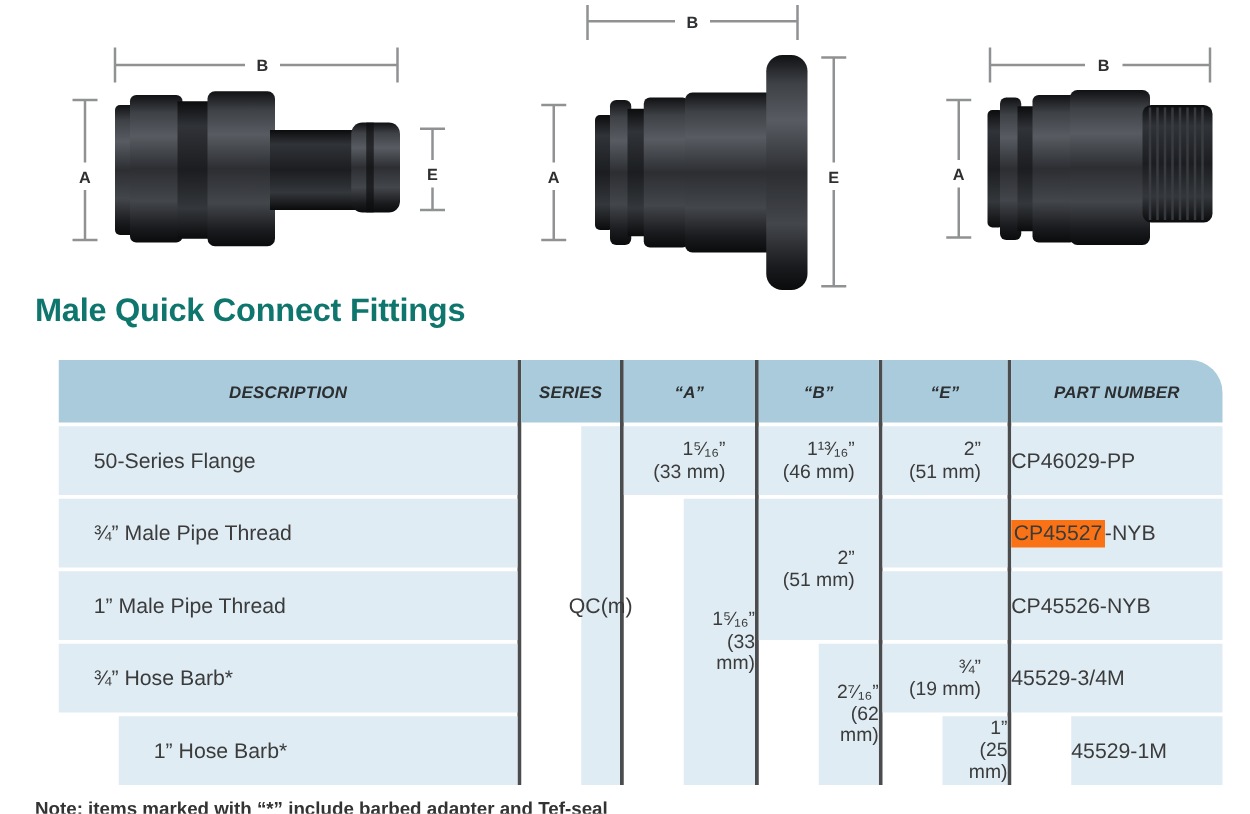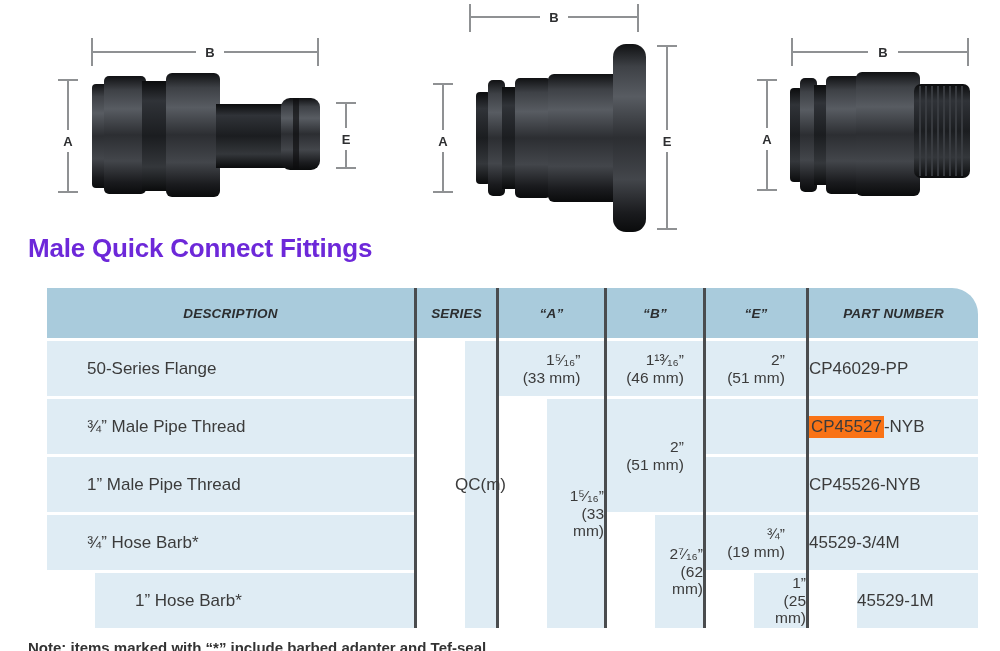--- a/index.html
+++ b/index.html
@@ -7,21 +7,21 @@
     width:1000px;height:651px;overflow:hidden;background:#ffffff;
     font-family:"Liberation Sans", sans-serif;position:relative;
   }
   
   #diagrams{position:absolute;left:0;top:0;width:1000px;height:236px;}
   .dim{stroke:#8f9193;stroke-width:2;}
   .dl{font-family:"Liberation Sans",sans-serif;font-weight:bold;font-size:13px;fill:#2e2f31;text-anchor:middle;}
   
   #heading{
     position:absolute;left:28px;top:233px;
-    font-size:26px;font-weight:bold;color:#6d28d9;letter-spacing:-0.2px;
+    font-size:26px;font-weight:bold;color:#0f766e;letter-spacing:-0.2px;
   }
   
   #qc-table{position:absolute;left:47px;top:288px;width:931px;height:340px;}
   .col{position:absolute;top:0;height:340px;box-sizing:border-box;}
   .col.divided{border-right:3px solid #4a4c4e;}
   .hcell{
     height:50px;margin-bottom:3px;background:#a9cbdc;
     display:flex;align-items:center;justify-content:center;
     font-size:13.5px;font-weight:bold;color:#2c2e30;letter-spacing:0.2px;
     box-sizing:border-box;text-align:center;font-style:italic;
@@ -29,21 +29,21 @@
   .hcell.round-tr{border-top-right-radius:26px;}
   .cell{
     background:#dfecf4;margin-bottom:3px;box-sizing:border-box;
     display:flex;align-items:center;color:#3b3b3b;
   }
   .cell:last-child{margin-bottom:0;margin-left:48px;}
   .cell.h1{height:55px;}
   .cell.h2{height:113px;}
   .cell.h4{height:229px;}
   .cell.hall{height:287px;}
-  .desc-cell{padding-left:40px;font-size:17px;justify-content:flex-start;}
+  .desc-cell{padding-left:28px;font-size:17px;justify-content:flex-start;}
   .center-cell{justify-content:center;text-align:right;font-size:15.5px;line-height:1.12;white-space:pre-line;}
   .part-cell{padding-left:0;font-size:17px;justify-content:flex-start;}
   .hl{background:#f97316;padding:1px 2px;}
   
   #footnote{
     position:absolute;left:28px;top:639px;width:900px;
     font-size:15px;font-weight:bold;color:#333333;white-space:nowrap;
   }
 </style>
 </head>

